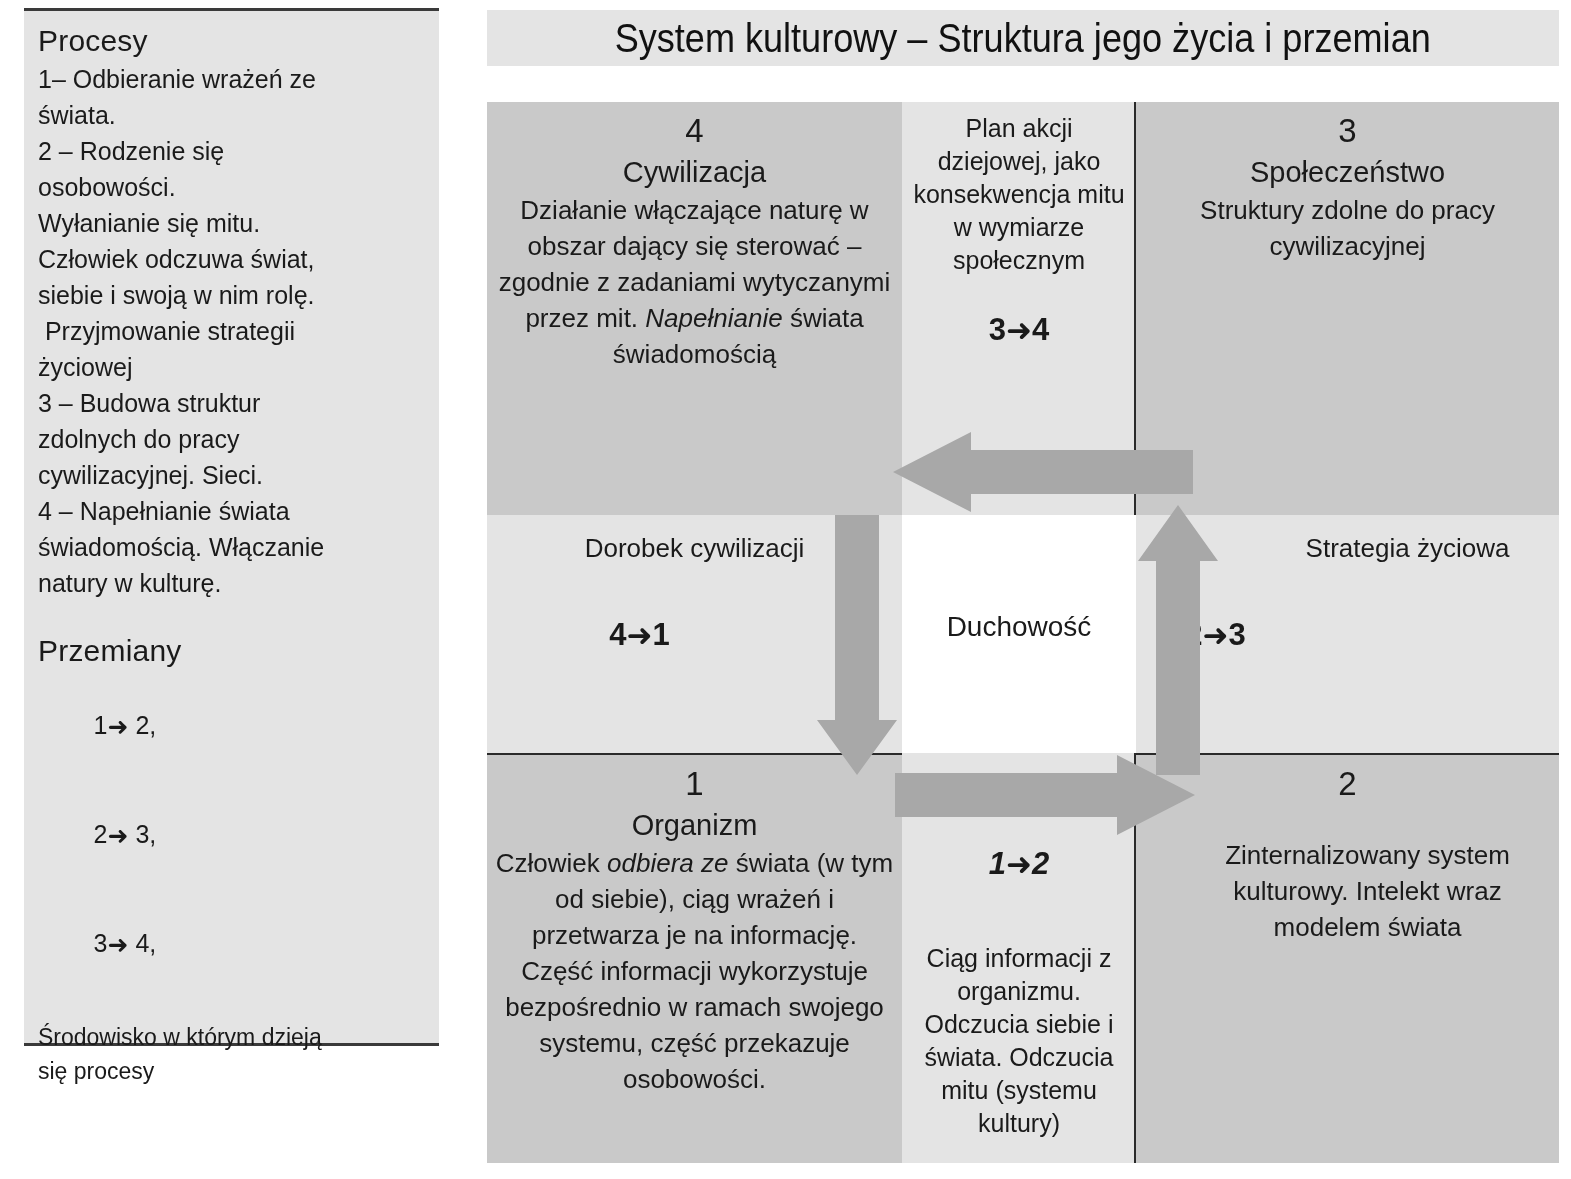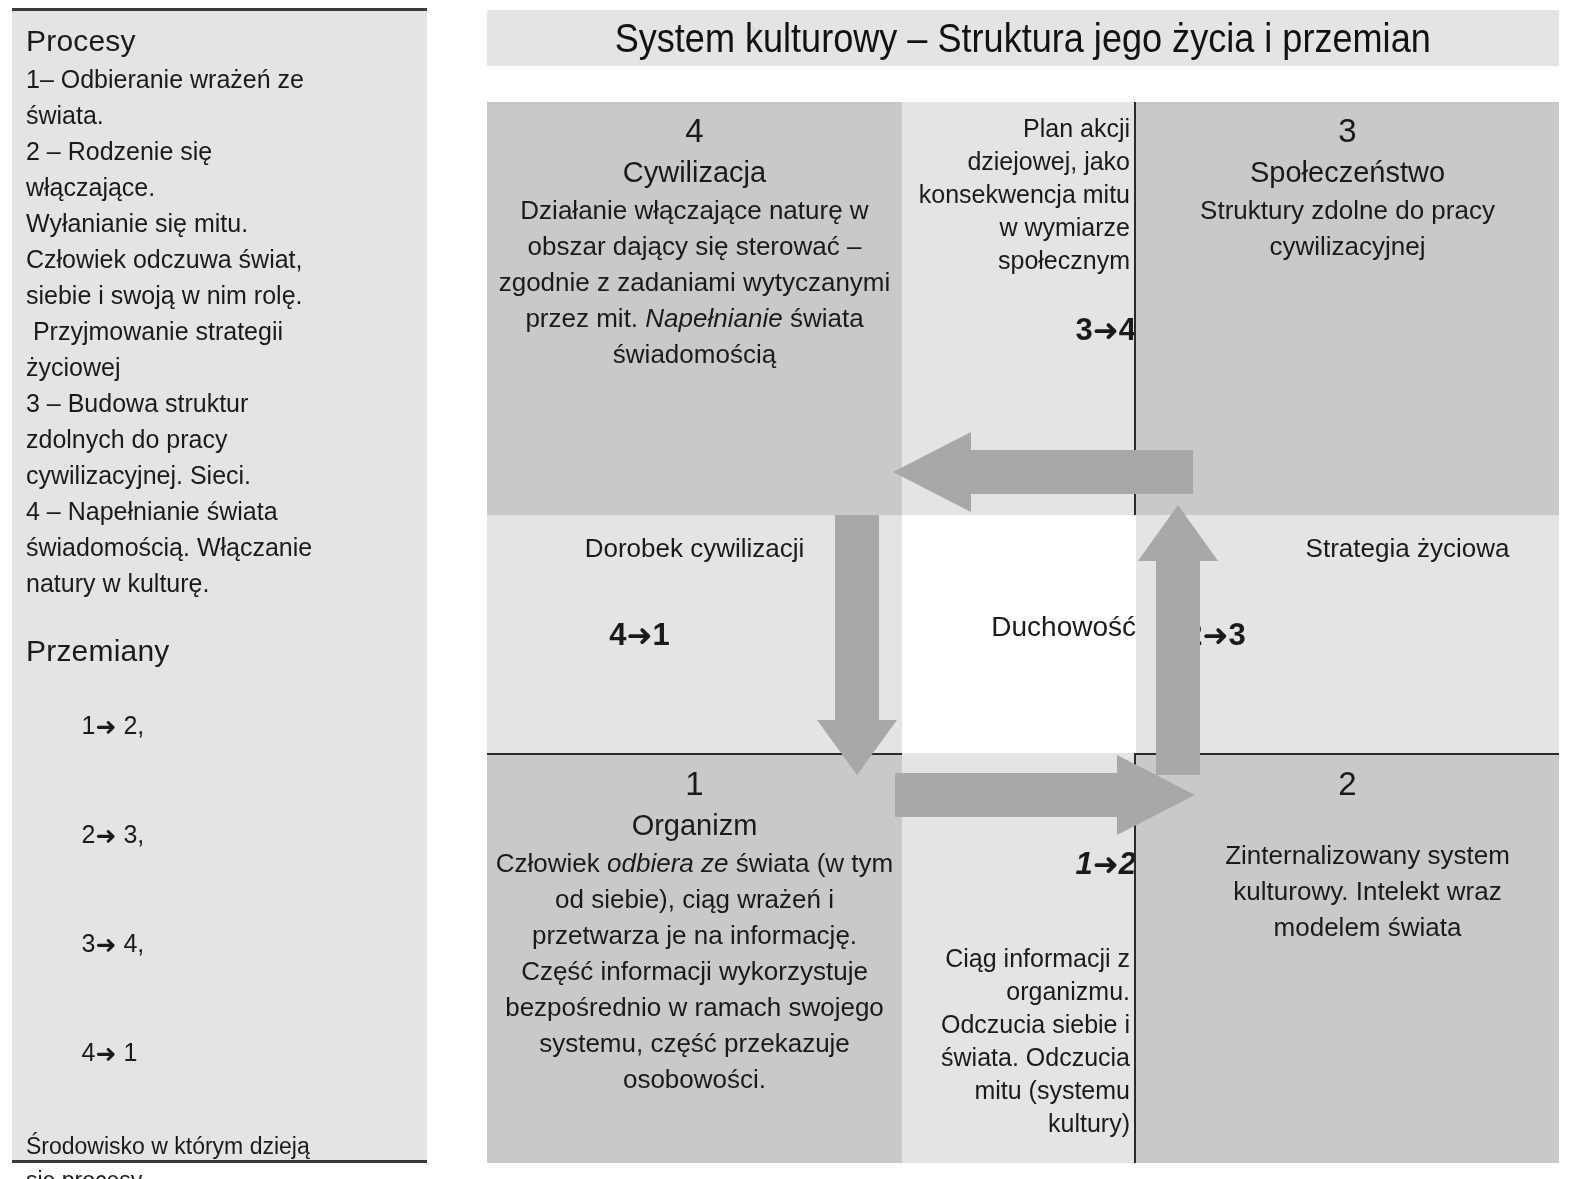--- a/index.html
+++ b/index.html
@@ -9,22 +9,22 @@
     background: #ffffff;
     font-family: "Liberation Sans", sans-serif;
     color: #1a1a1a;
     overflow: hidden;
   }
   #root { position: relative; width: 1571px; height: 1179px; }
 
   
   #left-panel {
     position: absolute;
-    left: 12px; top: 8px;
-    width: 415px; height: 1155px;
+    left: 24px; top: 8px;
+    width: 415px; height: 1038px;
     background: #e4e4e4;
     border-top: 3px solid #3a3a3a;
     border-bottom: 3px solid #3a3a3a;
     padding: 10px 12px 0 14px;
   }
   .lp-h {
     font-size: 30px;
     line-height: 40px;
     letter-spacing: .2px;
     white-space: nowrap;
@@ -76,21 +76,21 @@
     position: absolute;
     overflow: hidden;
     text-align: center;
   }
   .dark  { background: #c9c9c9; }
   .light { background: #e4e4e4; }
   .white { background: #ffffff; }
 
   
   .c-left   { left: 0px;   width: 415px; }
-  .c-mid    { left: 415px; width: 234px; text-align: right; }
+  .c-mid    { left: 415px; width: 234px; }
   .c-right  { left: 649px; width: 423px; }
   .r-top    { top: 0px;    height: 413px; }
   .r-mid    { top: 413px;  height: 288px; }
   .r-bot    { top: 651px;  height: 410px; }
   .bord-t { border-top: 2px solid #2a2a2a; }
 
   .q-num {
     font-size: 33px;
     line-height: 42px;
     margin-top: 8px;
@@ -131,21 +131,21 @@
 <body>
 
 <div id="root">
 
   <div id="left-panel">
     <div class="lp-h">Procesy</div>
     <div>
       <div class="lp-line">1– Odbieranie wrażeń ze</div>
       <div class="lp-line">świata.</div>
       <div class="lp-line">2 – Rodzenie się</div>
-      <div class="lp-line">włączające.</div>
+      <div class="lp-line">osobowości.</div>
       <div class="lp-line">Wyłanianie się mitu.</div>
       <div class="lp-line">Człowiek odczuwa świat,</div>
       <div class="lp-line">siebie i swoją w nim rolę.</div>
       <div class="lp-line"> Przyjmowanie strategii</div>
       <div class="lp-line">życiowej</div>
       <div class="lp-line">3 – Budowa struktur</div>
       <div class="lp-line">zdolnych do pracy</div>
       <div class="lp-line">cywilizacyjnej. Sieci.</div>
       <div class="lp-line">4 – Napełnianie świata</div>
       <div class="lp-line">świadomością. Włączanie</div>
@@ -158,23 +158,20 @@
     <div>
       <div class="lp-line">
         <span>1</span><span class="arrow-bold">➜</span> <span>2,</span>
       </div>
       <div class="lp-line">
         <span>2</span><span class="arrow-bold">➜</span> <span>3,</span>
       </div>
       <div class="lp-line">
         <span>3</span><span class="arrow-bold">➜</span> <span>4,</span>
       </div>
-      <div class="lp-line">
-        <span>4</span><span class="arrow-bold">➜</span> <span>1</span>
-      </div>
     </div>
 
     <div class="gap-s"></div>
 
     <div>
       <div class="lp-small">Środowisko w którym dzieją</div>
       <div class="lp-small">się procesy</div>
 
     </div>
   </div>

